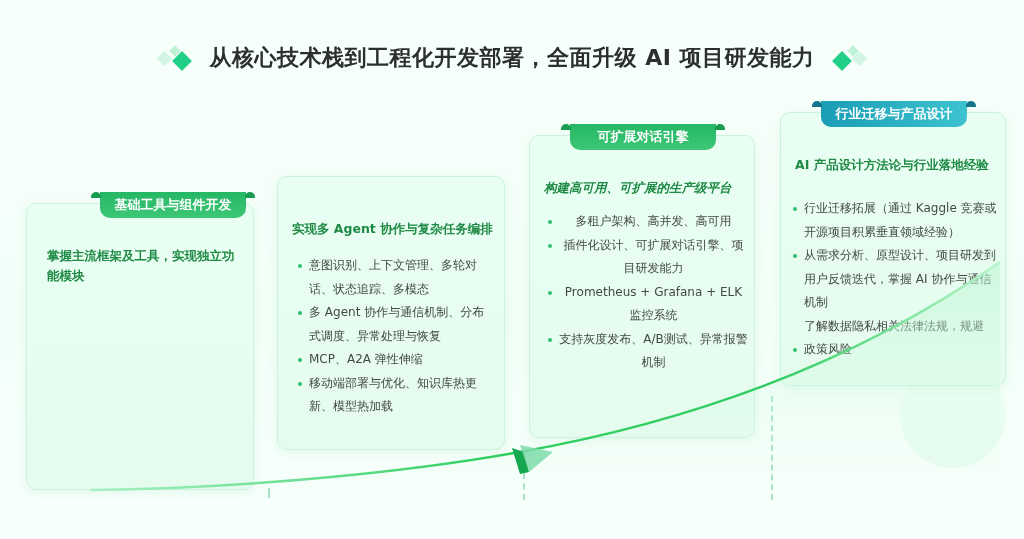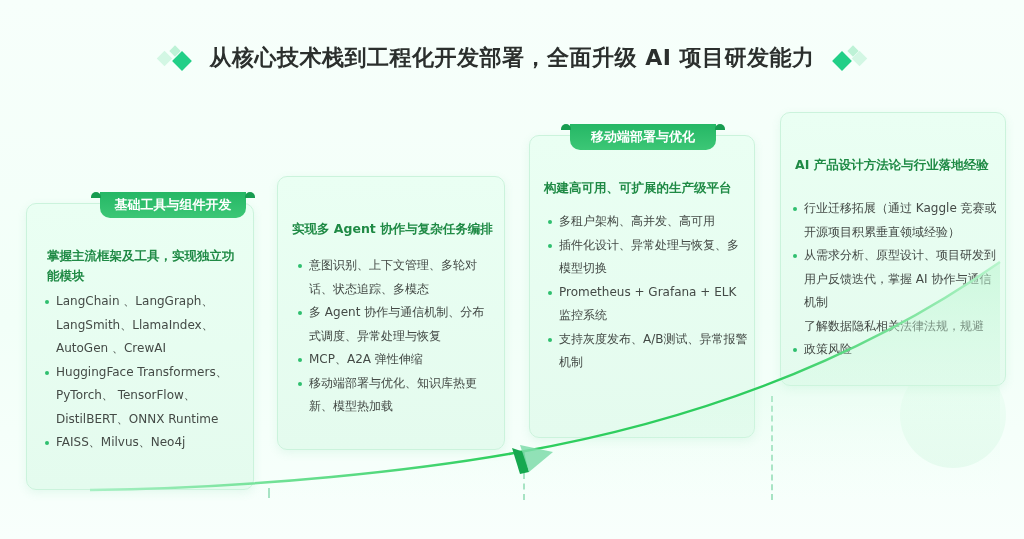--- a/index.html
+++ b/index.html
@@ -91,49 +91,45 @@
   </div>
 </div>
 
 <div class="dash" style="left:268px;top:488px;height:10px;"></div>
 <div class="dash" style="left:523px;top:452px;height:48px;"></div>
 <div class="dash" style="left:771px;top:396px;height:104px;"></div>
 
 <div class="card" style="left:26px;top:203px;width:228px;height:287px;">
   <div class="tab green" style="left:40px;width:146px;margin-left:33px;">基础工具与组件开发</div>
   <div class="subtitle" style="left:20px;top:42px;width:196px;">掌握主流框架及工具，实现独立功能模块</div>
-  <ul class="items" style="left:18px;top:86px;width:204px;">
-    <li>LangChain 、LangGraph、LangSmith、LlamaIndex、AutoGen 、CrewAI</li>
-    <li>HuggingFace Transformers、PyTorch、 TensorFlow、DistilBERT、ONNX Runtime</li>
-    <li>FAISS、Milvus、Neo4j</li>
-  </ul>
 </div>
 
 <div class="card" style="left:277px;top:176px;width:228px;height:274px;">
   <div class="subtitle" style="left:14px;top:42px;width:206px;">实现多 Agent 协作与复杂任务编排</div>
   <ul class="items" style="left:20px;top:77px;width:196px;">
     <li>意图识别、上下文管理、多轮对话、状态追踪、多模态</li>
     <li>多 Agent 协作与通信机制、分布式调度、异常处理与恢复</li>
     <li>MCP、A2A 弹性伸缩</li>
     <li>移动端部署与优化、知识库热更新、模型热加载</li>
   </ul>
 </div>
 
 <div class="card" style="left:529px;top:135px;width:226px;height:303px;">
-  <div class="tab green" style="left:40px;width:146px;">移动端部署与优化</div>
-  <div class="subtitle" style="left:14px;top:42px;width:206px;">构建高可用、可扩展的生产级平台</div>
-  <ul class="items" style="left:18px;top:74px;width:200px;">
+  <div class="tab green" style="left:40px;width:146px;">可扩展对话引擎</div>
+  <div class="subtitle" style="left:14px;top:42px;width:206px;font-style:italic;">构建高可用、可扩展的生产级平台</div>
+  <ul class="items" style="left:18px;top:74px;width:200px;text-align:center;">
     <li>多租户架构、高并发、高可用</li>
-    <li>插件化设计、异常处理与恢复、多模型切换</li>
+    <li>插件化设计、可扩展对话引擎、项目研发能力</li>
     <li>Prometheus + Grafana + ELK 监控系统</li>
     <li>支持灰度发布、A/B测试、异常报警机制</li>
   </ul>
 </div>
 
 <div class="card" style="left:780px;top:112px;width:226px;height:274px;">
+  <div class="tab teal" style="left:40px;width:146px;">行业迁移与产品设计</div>
   <div class="subtitle" style="left:14px;top:42px;width:206px;">AI 产品设计方法论与行业落地经验</div>
   <ul class="items" style="left:12px;top:84px;width:208px;">
     <li>行业迁移拓展（通过 Kaggle 竞赛或开源项目积累垂直领域经验）</li>
     <li>从需求分析、原型设计、项目研发到用户反馈迭代，掌握 AI 协作与通信机制</li>
     <li class="nobullet">了解数据隐私相关法律法规，规避</li>
     <li>政策风险</li>
   </ul>
 </div>
 
 <svg class="curve" width="1024" height="539" viewBox="0 0 1024 539">

